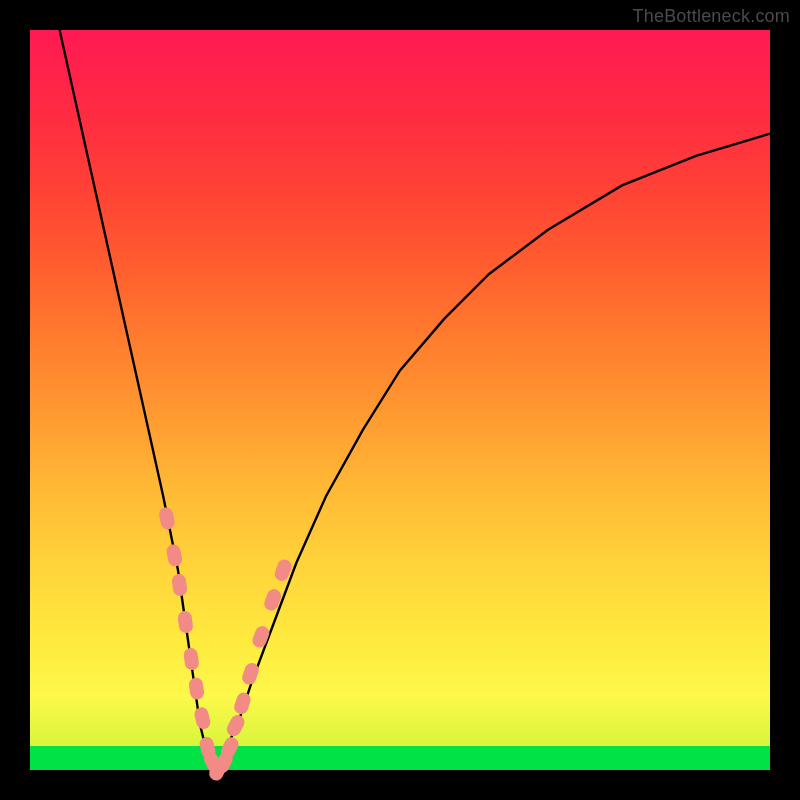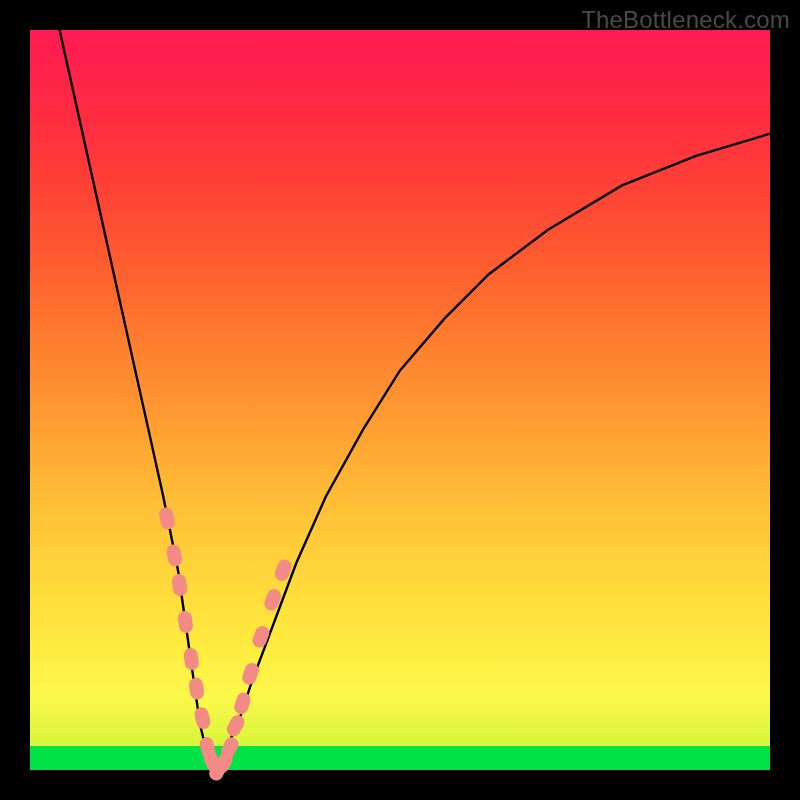--- a/index.html
+++ b/index.html
@@ -39,21 +39,21 @@
         #ff4335 78%,
         #ff2c41 88%,
         #ff1a53 100%
       );
   }
   .watermark {
     position: absolute;
     top: 6px;
     right: 10px;
     color: #4a4a4a;
-    font-size: 24px;
+    font-size: 18px;
     font-weight: 500;
     letter-spacing: 0.2px;
     user-select: none;
   }
   svg.curve {
     position: absolute;
     left: 0;
     top: 0;
     width: 740px;
     height: 740px;

